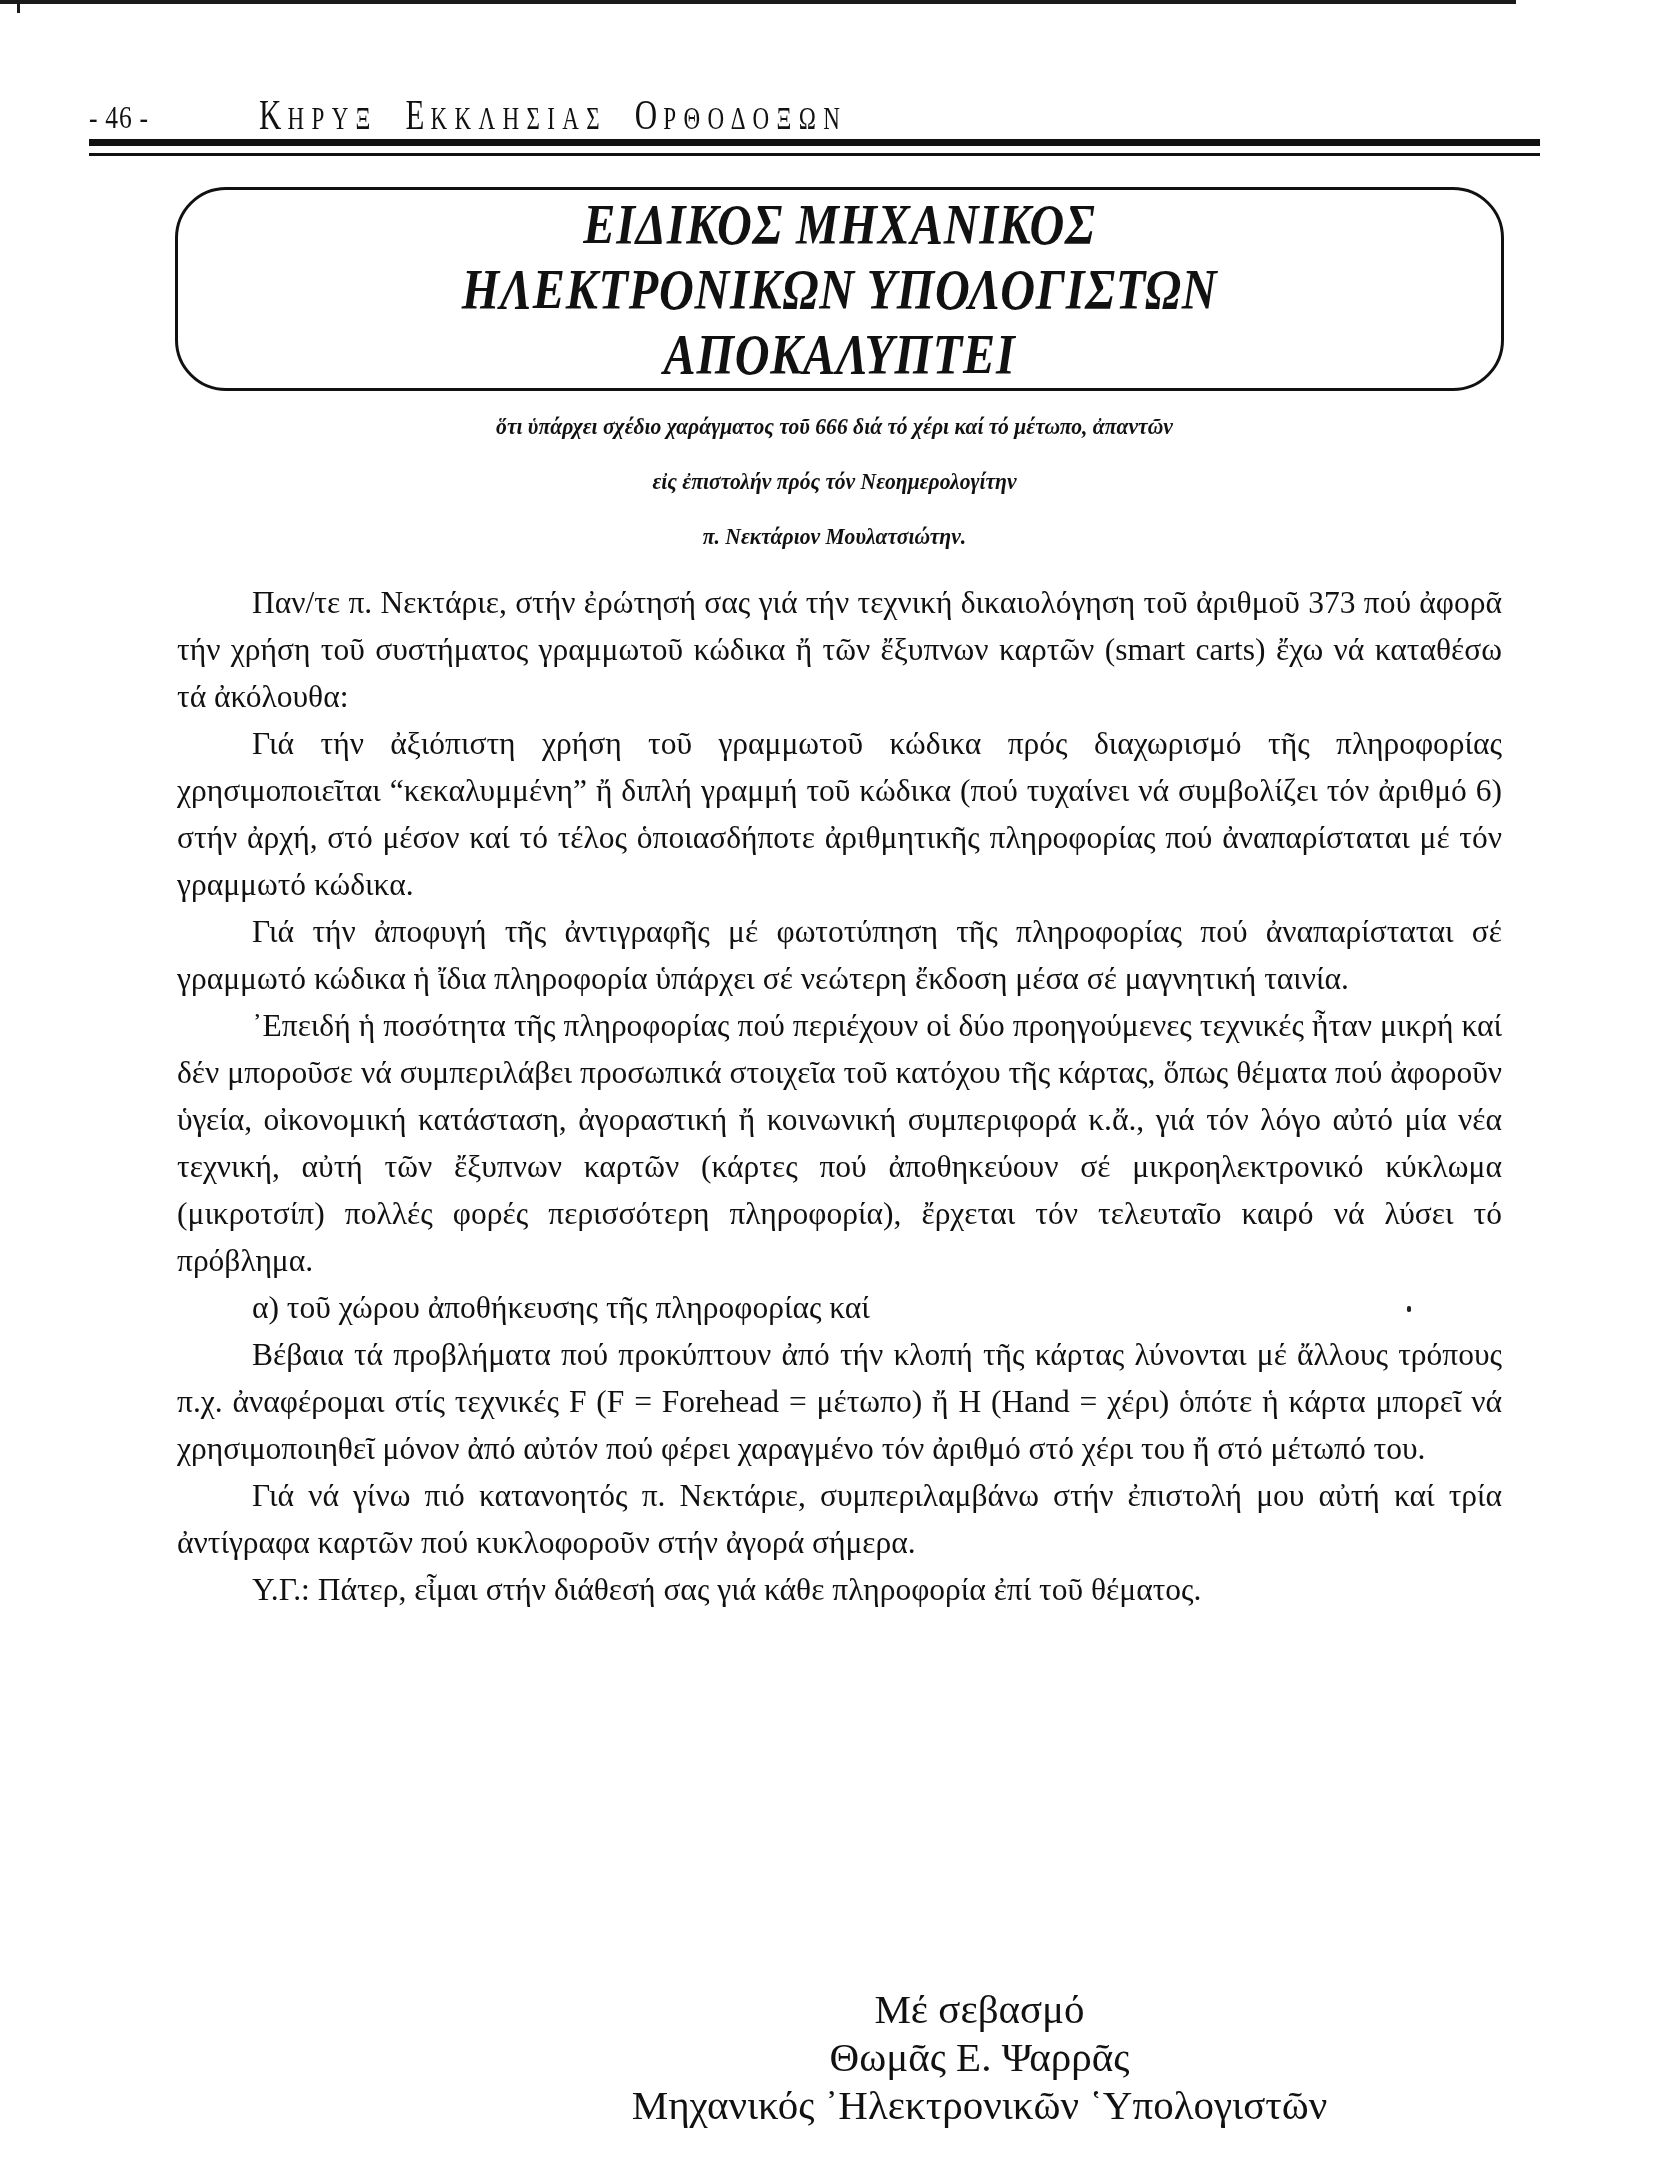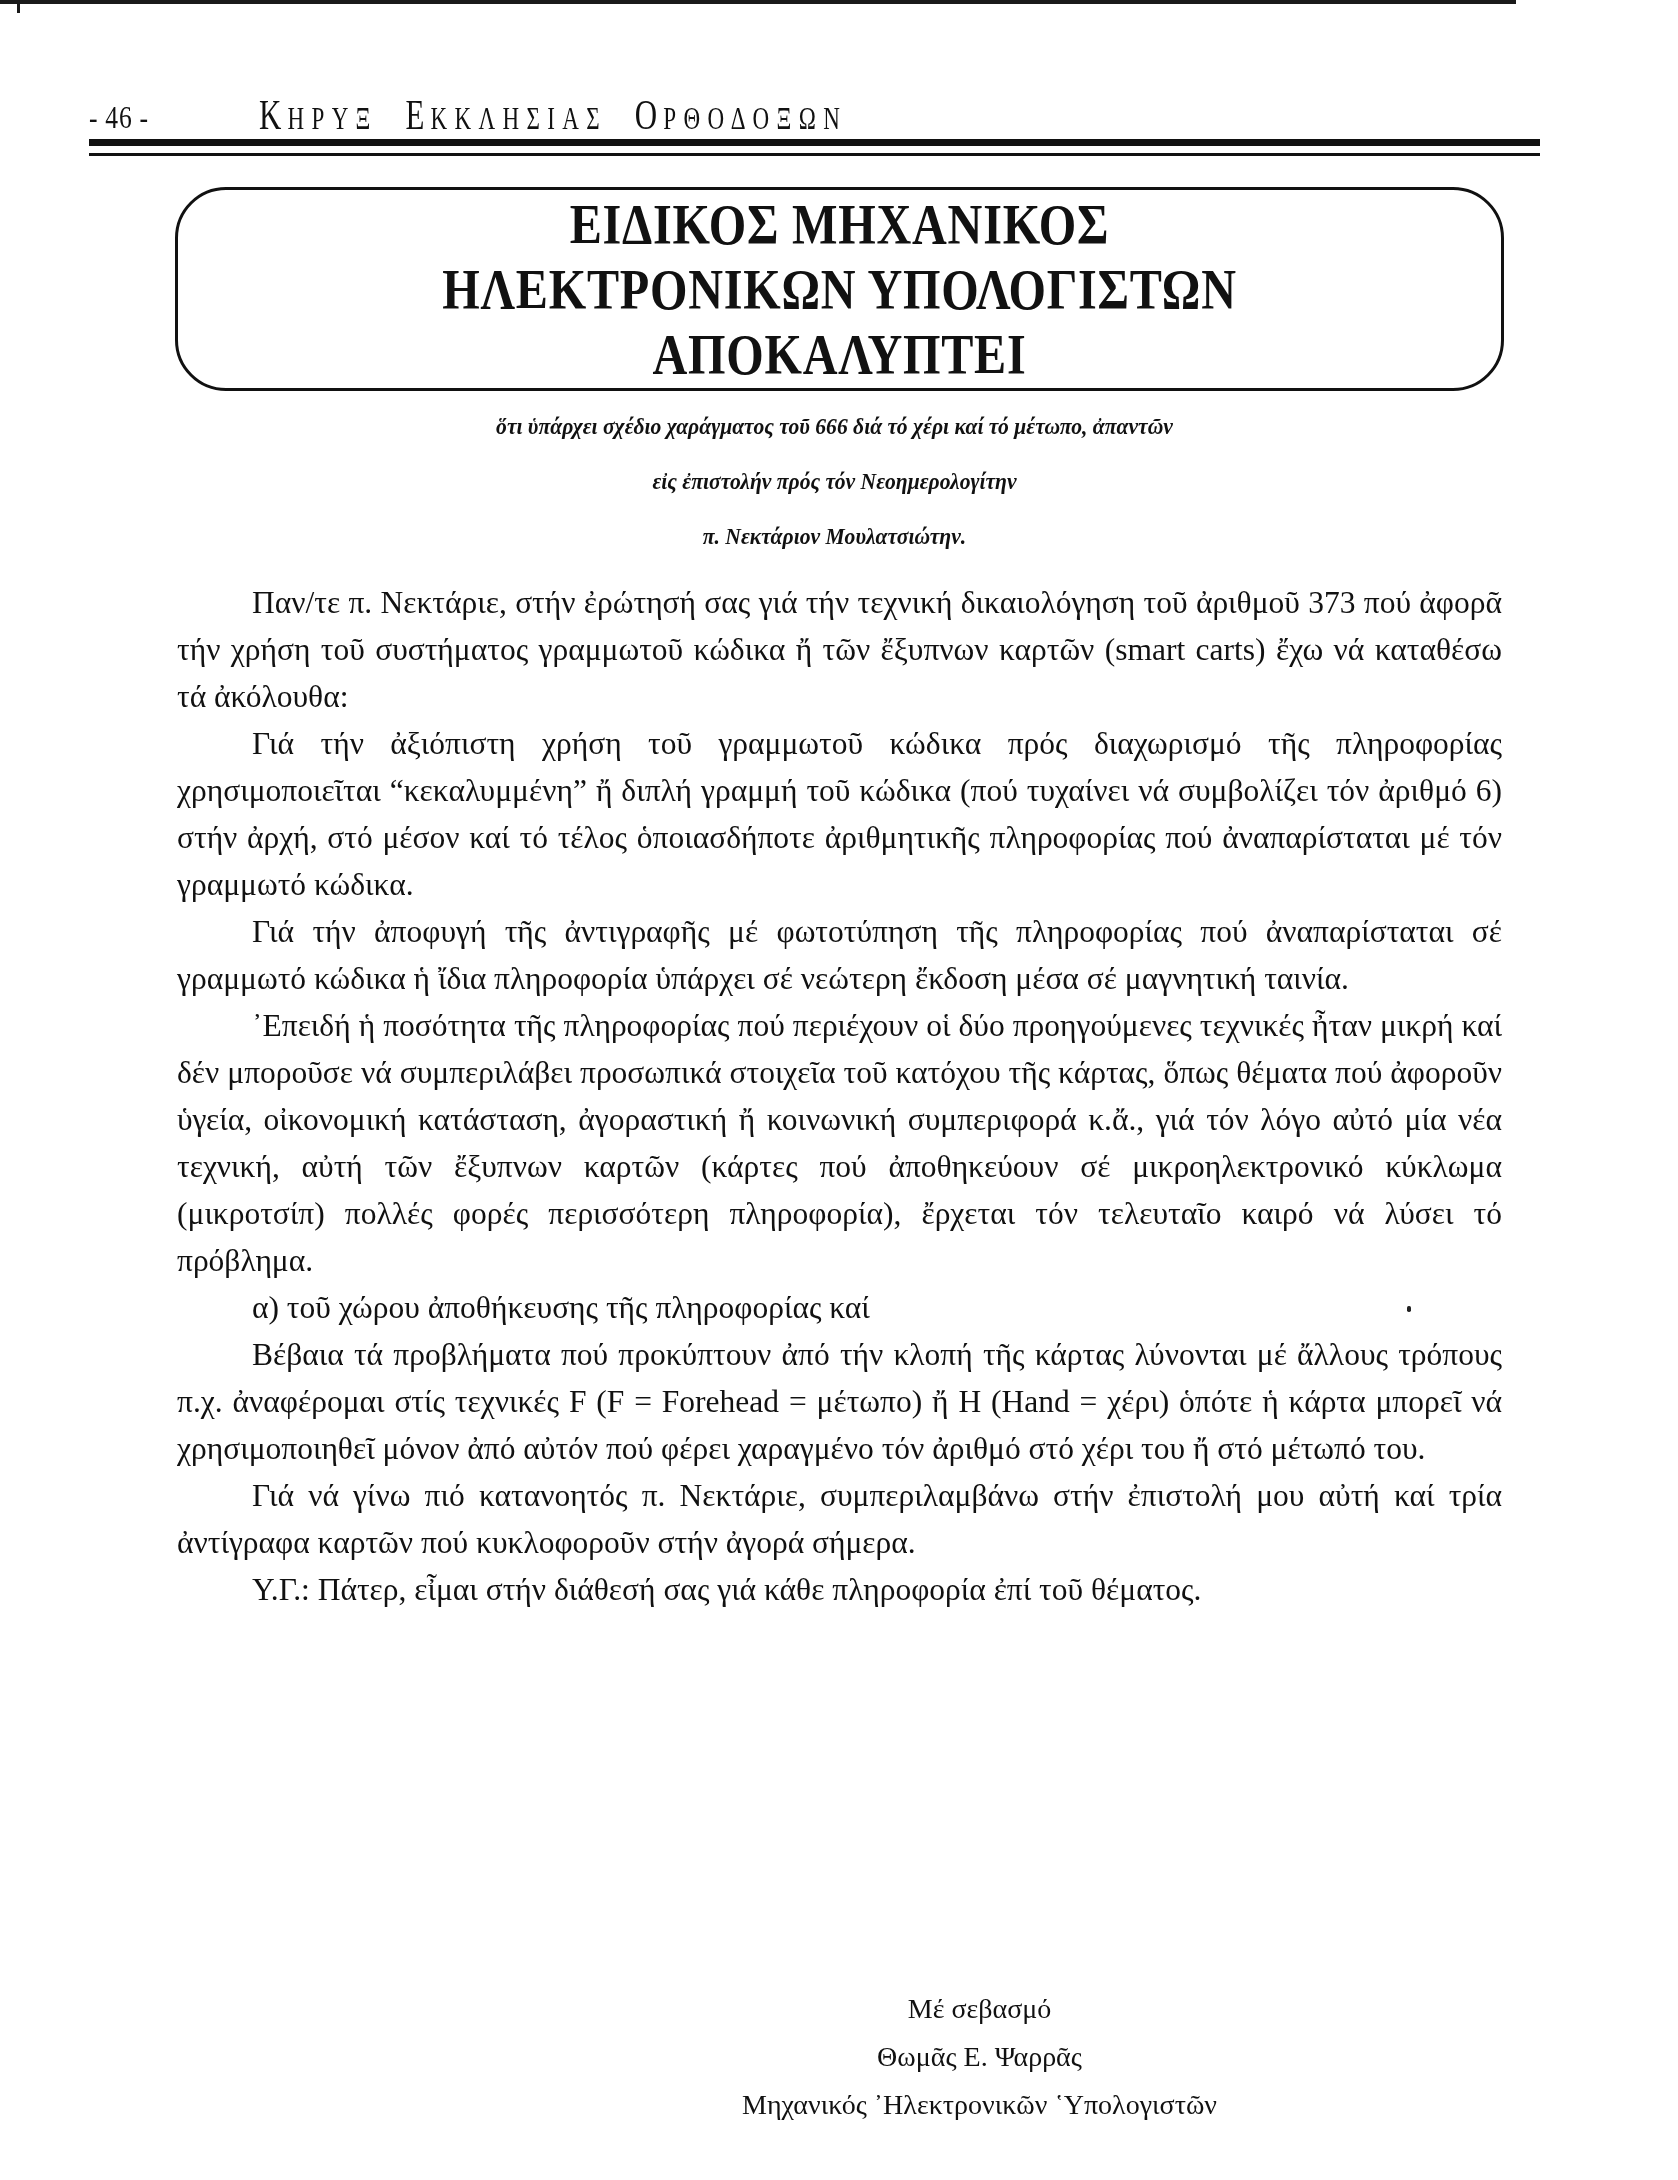--- a/index.html
+++ b/index.html
@@ -133,21 +133,21 @@
   }
   .body-text p.list {
     text-indent: 75px;
   }
   .signature {
     position: absolute;
     left: 511px;
     top: 1985px;
     width: 937px;
     text-align: center;
-    font-size: 28px;
+    font-size: 41px;
     line-height: 48px;
   }
   .signature span {
     display: block;
   }
   .stray-mark {
     position: absolute;
     left: 1407px;
     top: 1306px;
     width: 4.3px;
@@ -164,21 +164,21 @@
 
 <div class="running-header">
   <span class="page-number">- 46 -</span>
   <span class="journal-title"><span>Κ</span><span class="sc">ΗΡΥΞ</span>&nbsp;&nbsp;<span>Ε</span><span class="sc">ΚΚΛΗΣΙΑΣ</span>&nbsp;&nbsp;<span>Ο</span><span class="sc">ΡΘΟΔΟΞΩΝ</span></span>
 </div>
 
 <div class="rule-thick"></div>
 <div class="rule-thin"></div>
 
 <div class="headline-box"></div>
-<h1 class="headline" style="margin:0;">
+<h1 class="headline" style="margin:0;font-style:italic;">
   <span class="hl-line">ΕΙΔΙΚΟΣ ΜΗΧΑΝΙΚΟΣ</span>
   <span class="hl-line">ΗΛΕΚΤΡΟΝΙΚΩΝ ΥΠΟΛΟΓΙΣΤΩΝ</span>
   <span class="hl-line">ΑΠΟΚΑΛΥΠΤΕΙ</span>
 </h1>
 
 <div class="subtitle">
   <span class="sub-line">ὅτι ὑπάρχει σχέδιο χαράγματος τοῦ 666 διά τό χέρι καί τό μέτωπο, ἀπαντῶν</span>
   <span class="sub-line">εἰς ἐπιστολήν πρός τόν Νεοημερολογίτην</span>
   <span class="sub-line">π. Νεκτάριον Μουλατσιώτην.</span>
 </div>

